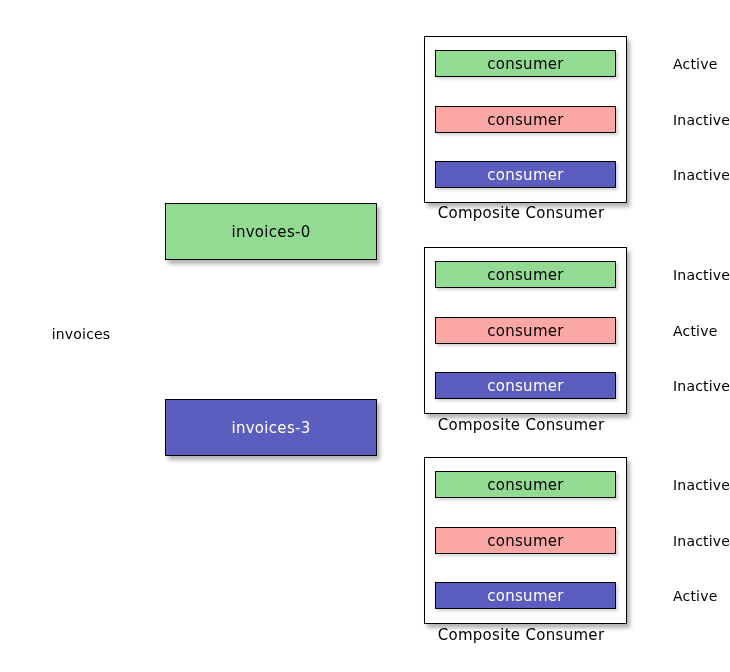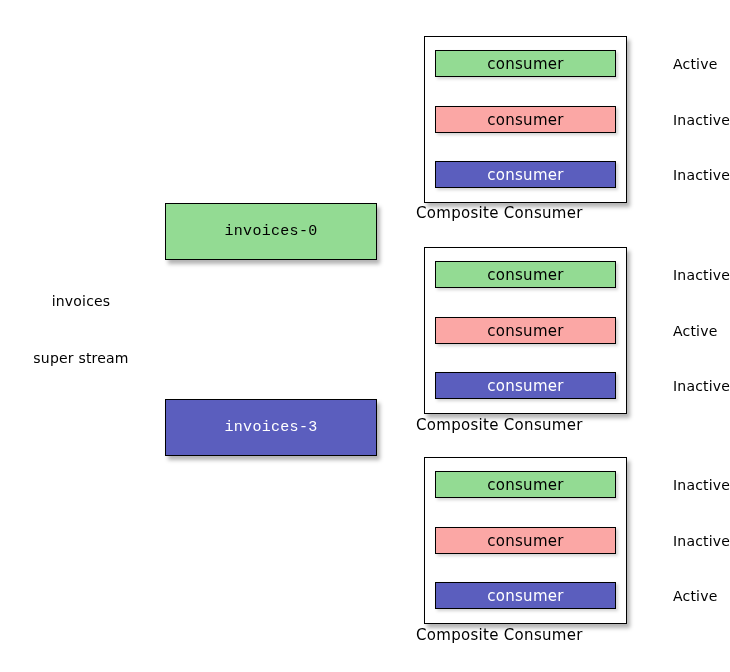--- a/index.html
+++ b/index.html
@@ -17,37 +17,37 @@
   
   .left-label {
     position: absolute;
     left: 0;
     width: 162px;
     text-align: center;
     font-size: 14px;
     letter-spacing: 0.2px;
     color: var(--text_dark, #000);
     white-space: nowrap;
+    margin-top: 33px;
   }
 
   
   .partition {
     position: absolute;
     left: 165px;
     width: 212px;
     height: 57px;
     box-sizing: border-box;
     border: 1.5px solid var(--border, #000);
     display: flex;
     align-items: center;
     justify-content: center;
     font-size: 15px;
     letter-spacing: 0.3px;
     box-shadow: 3px 4px 4px rgba(0,0,0,0.30);
-    font-family: Liberation Mono, monospace;
   }
 
   
   .group {
     position: absolute;
     left: 424px;
     width: 203px;
     height: 167px;
     box-sizing: border-box;
     border: 1.5px solid var(--border, #000);
@@ -70,21 +70,21 @@
     font-size: 15px;
     letter-spacing: 0.3px;
     box-shadow: 2px 2px 3px rgba(0,0,0,0.18);
   }
 
   
   .caption {
     position: absolute;
     left: 416px;
     width: 210px;
-    text-align: left;
+    text-align: center;
     font-size: 15px;
     letter-spacing: 0.3px;
     white-space: nowrap;
   }
 
   
   .status {
     position: absolute;
     left: 637px;
     width: 90px;
@@ -104,21 +104,20 @@
   [data-fill="blue"]  { background: var(--blue, #5b5ebe);  color: var(--text_light, #fff); }
 
   .box-label { pointer-events: none; }
 </style>
 </head>
 <body>
 
 <div class="canvas">
 
   <div class="left-label" style="top:293px">invoices</div>
-  <div class="left-label" style="top:350px">super stream</div>
 
   <div class="partition" style="top:203px" data-fill="green">
     <span class="box-label">invoices-0</span>
   </div>
   <div class="partition" style="top:399px" data-fill="blue">
     <span class="box-label">invoices-3</span>
   </div>
 
   <div class="group" style="top:36px">
     <div class="consumer" style="top:13px" data-fill="green">

